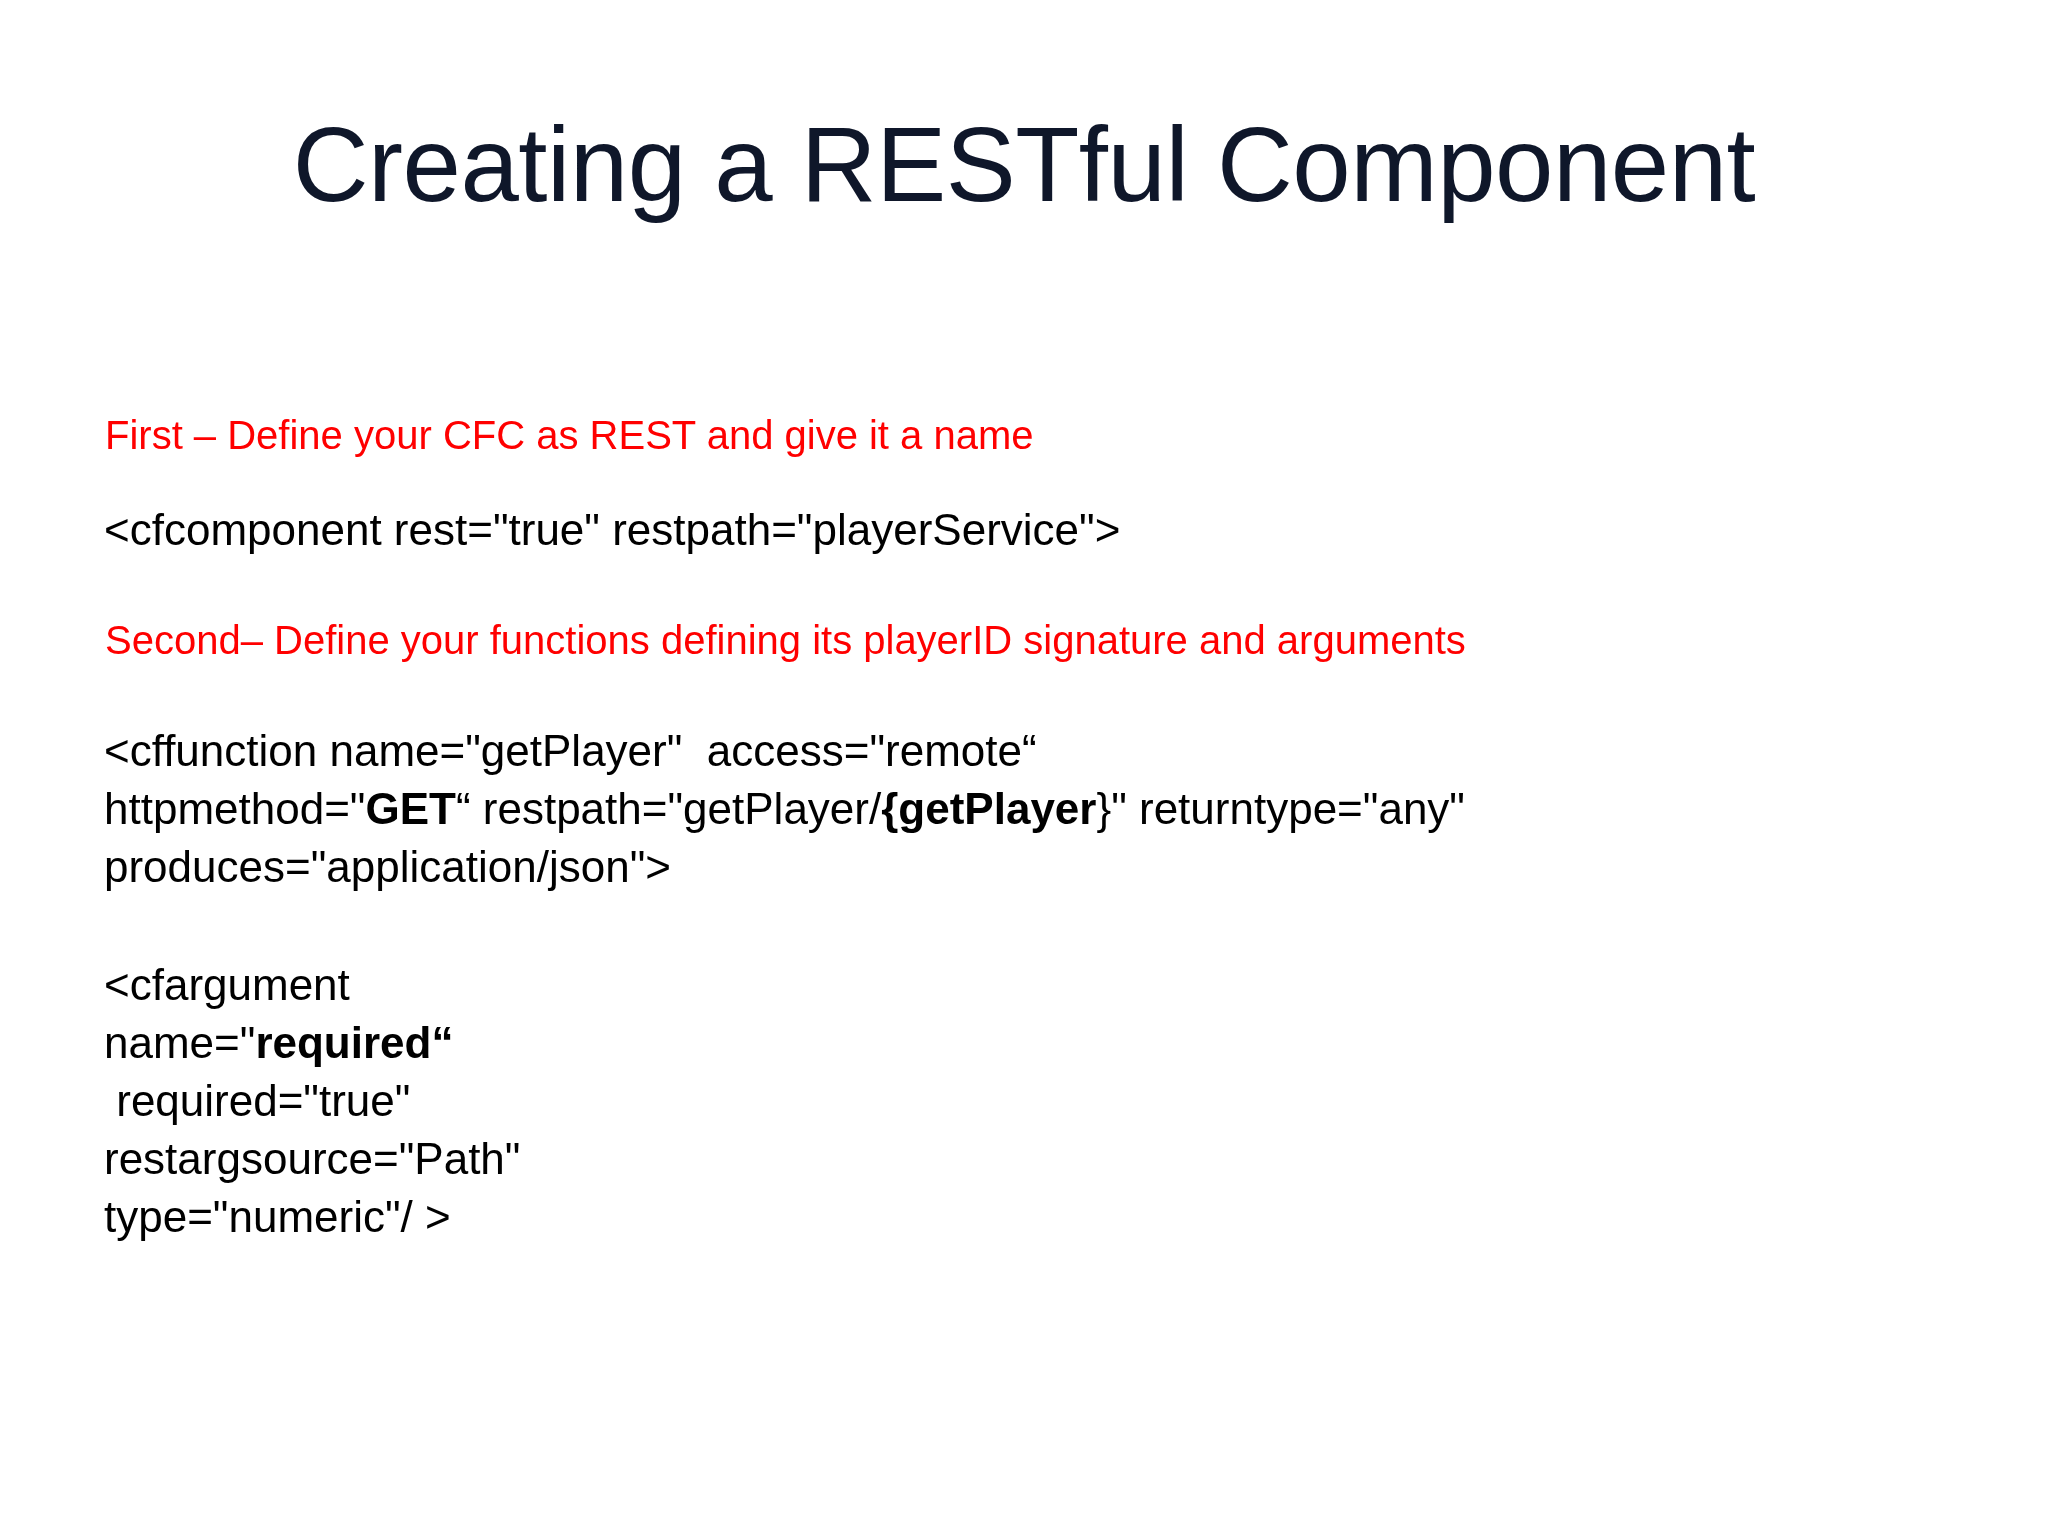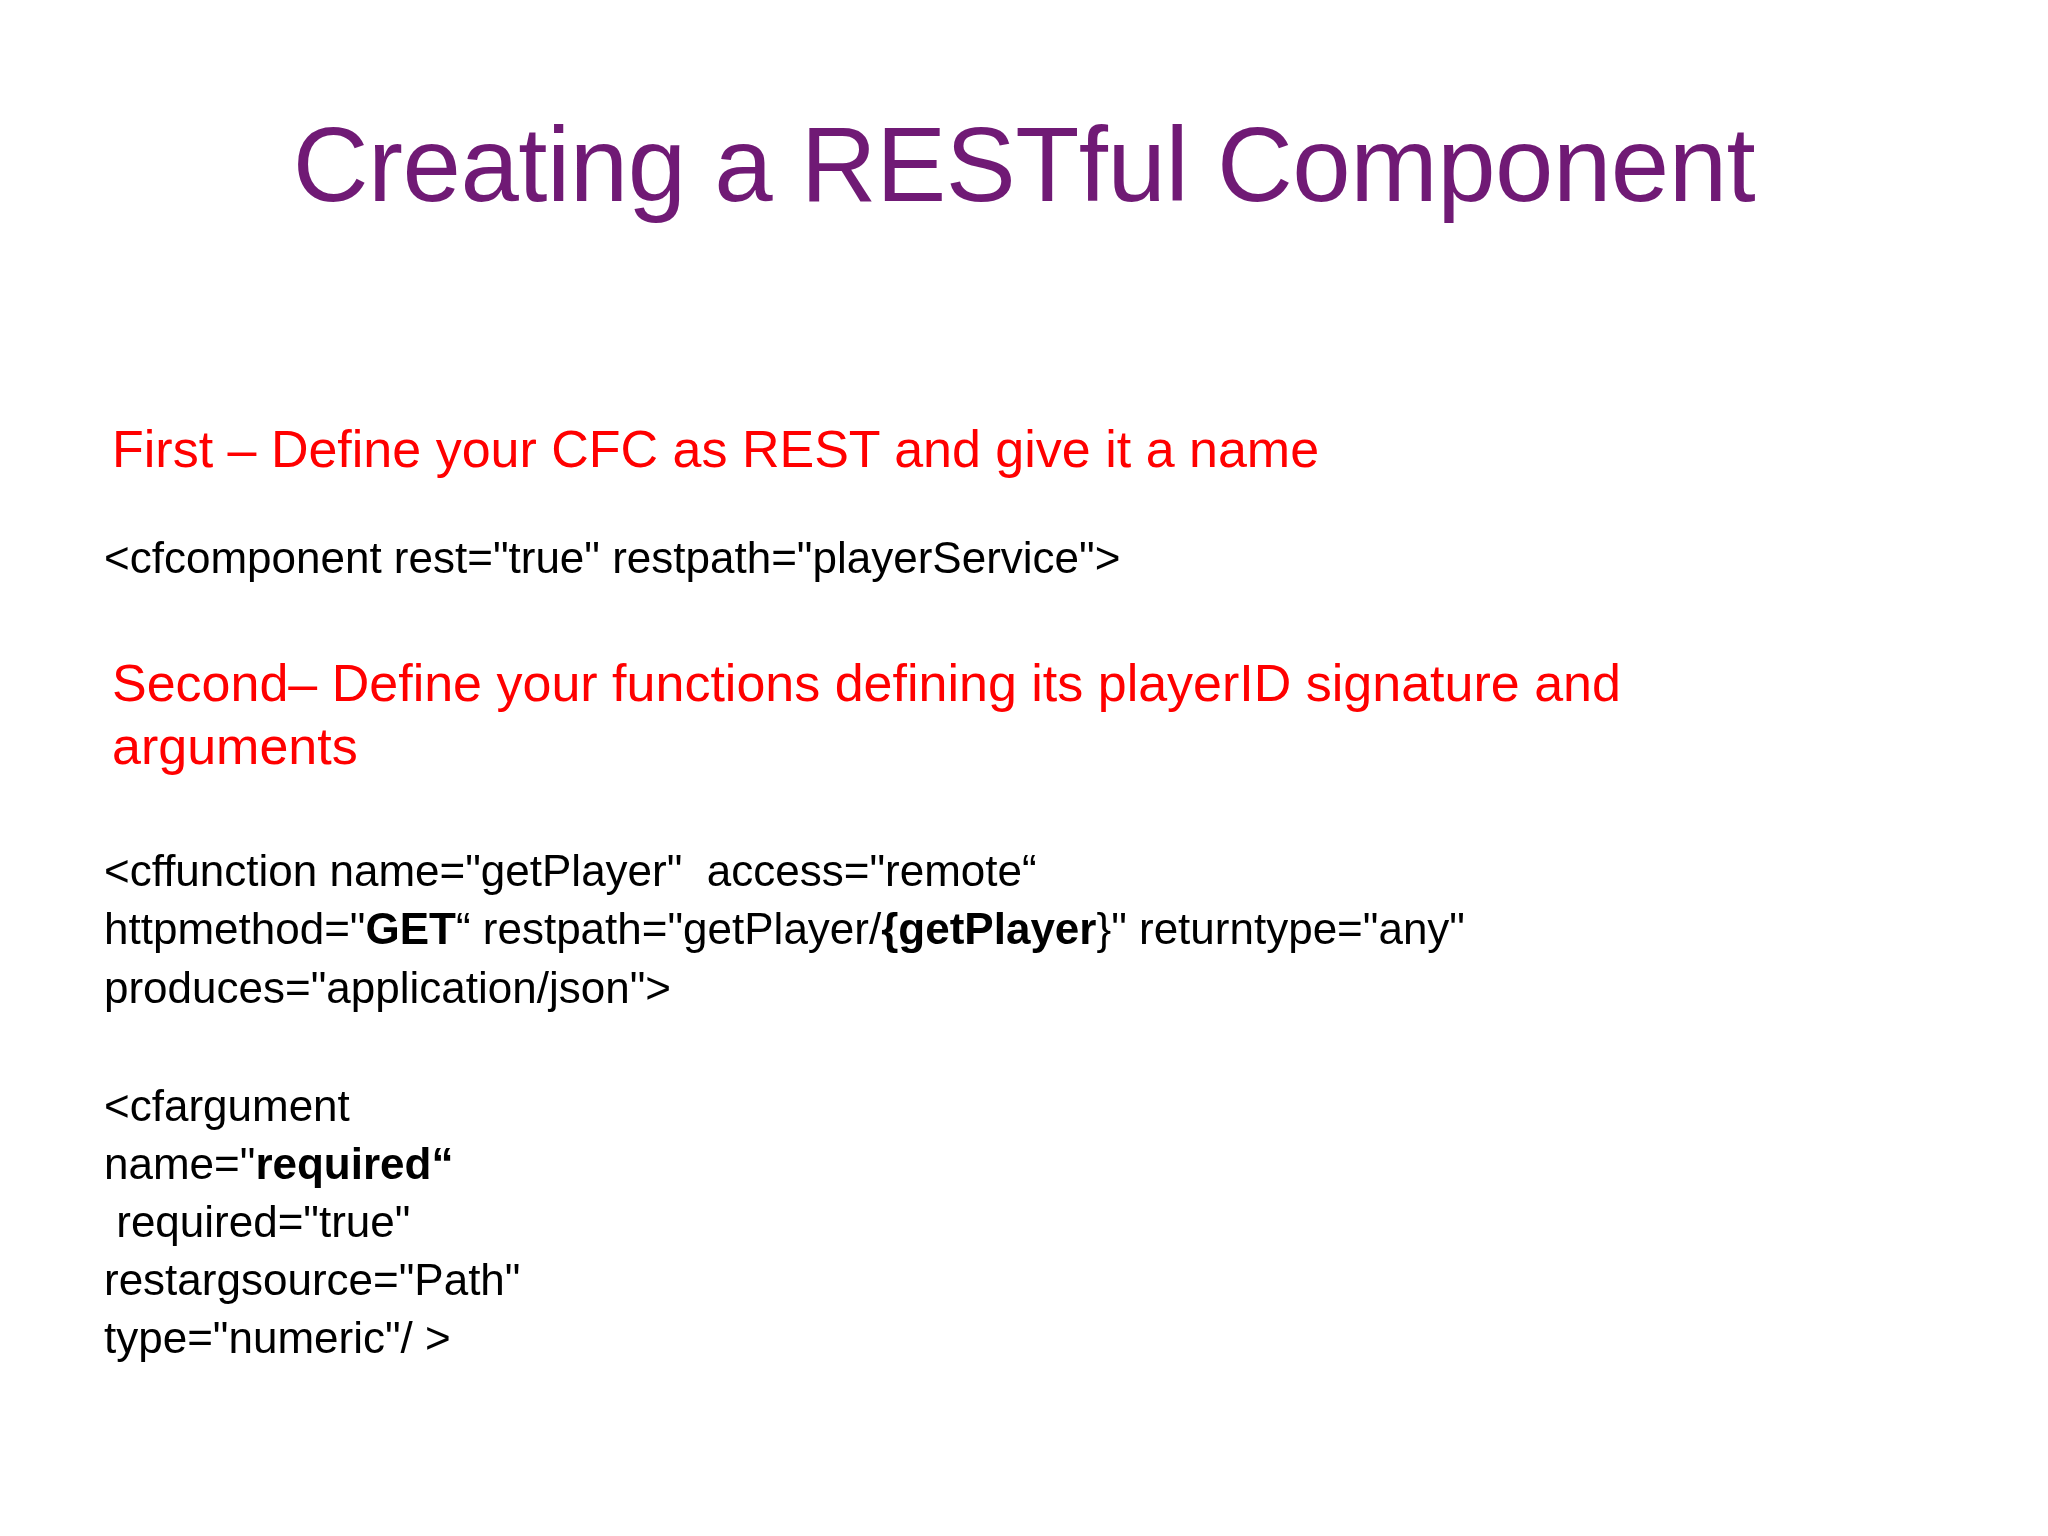--- a/index.html
+++ b/index.html
@@ -26,40 +26,40 @@
   .slide-title {
     position: absolute;
     left: 0;
     top: 108px;
     width: 2048px;
     text-align: center;
     font-family: "Liberation Sans", sans-serif;
     font-size: 105px;
     font-weight: 400;
     line-height: 1.08;
-    color: #701a75;
+    color: #0f172a;
     letter-spacing: -0.5px;
     white-space: nowrap;
   }
 
   
   .body-block {
     position: absolute;
     left: 104px;
     top: 410px;
     width: 1560px;
   }
 
   .red-heading {
     color: #FF0000;
     font-family: "Liberation Sans", sans-serif;
-    font-size: 52px;
+    font-size: 40px;
     font-weight: 400;
     line-height: 1.22;
-    margin: 8px;
+    margin: 1px;
     padding: 0;
     white-space: pre-wrap;
   }
 
   .code-line,
   .code-block {
     color: #000000;
     font-family: "Liberation Sans", sans-serif;
     font-size: 44px;
     font-weight: 400;

